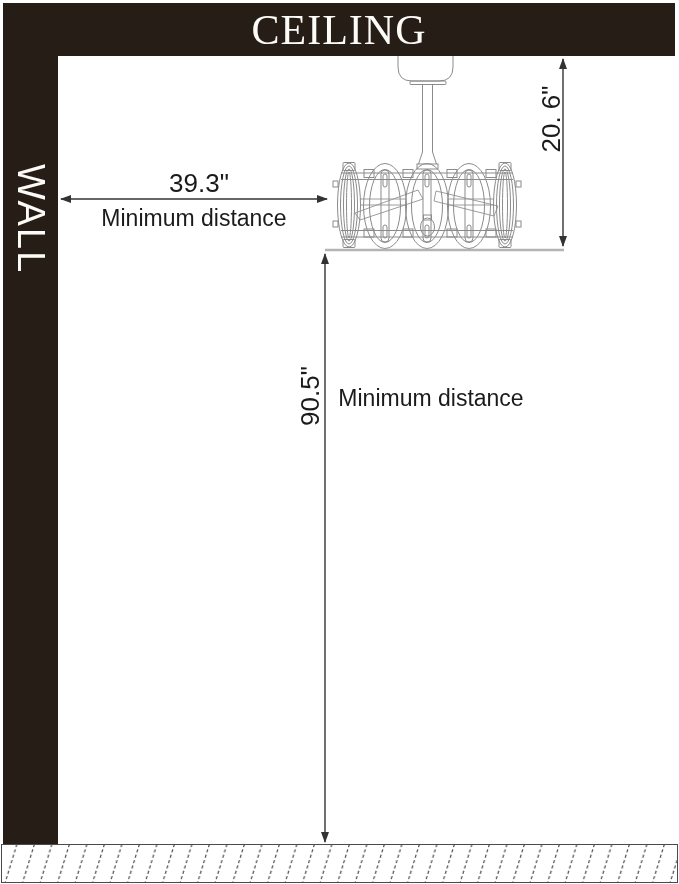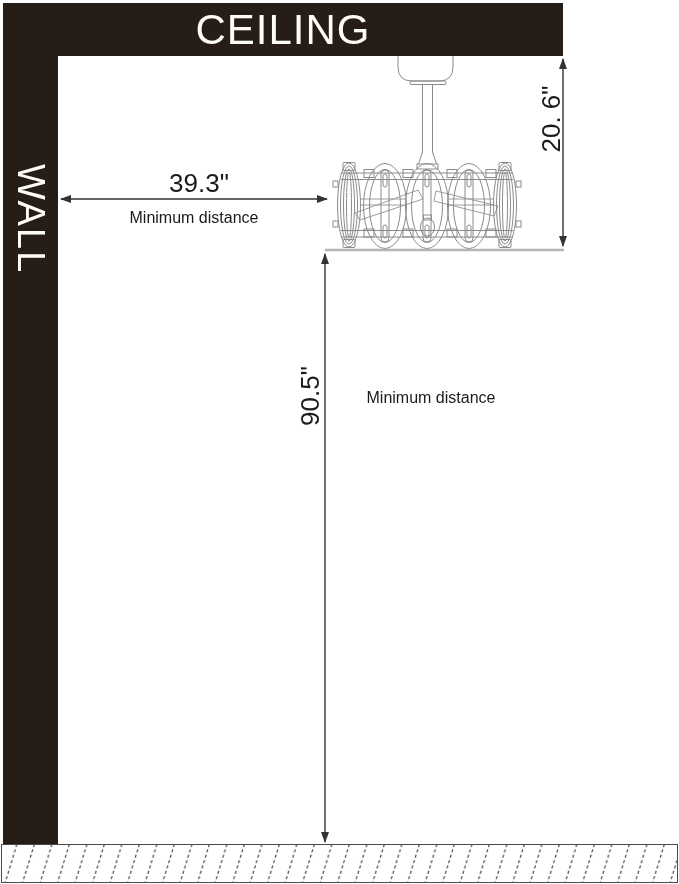--- a/index.html
+++ b/index.html
@@ -5,22 +5,22 @@
   * { margin:0; padding:0; box-sizing:border-box; }
   html,body { background:#ffffff; }
   body {
     width:679px; height:884px; position:relative; overflow:hidden;
     font-family:"Liberation Sans", sans-serif; color:#1b1b1b;
   }
   .scene { position:absolute; inset:0; }
 
   
   .ceiling {
-    position:absolute; left:3px; top:3px; width:560px; height:53px;
-    background:#271d17; display:flex; align-items:center; justify-content:center;
+    position:absolute; left:3px; top:3px; width:672px; height:53px;
+    background:#271d17; display:flex; align-items:center; justify-content:center;font-family:Liberation Serif, serif;
   }
   .ceiling-label {
     color:#fdfbf7; font-size:42px; font-weight:400; letter-spacing:1px; line-height:1;
   }
   .wall {
     position:absolute; left:3px; top:56px; width:55px; height:788px;
     background:#271d17; display:flex; justify-content:center;
   }
   .wall-label {
     writing-mode:vertical-rl; color:#fdfbf7; font-size:38px; font-weight:400;
@@ -29,21 +29,21 @@
 
   
   .fixture-svg  { position:absolute; left:330px; top:48px;  width:200px; height:206px; }
   .dims-svg     { position:absolute; left:0;     top:0;     width:679px; height:884px; }
   .floor-svg    { position:absolute; left:1px;   top:844px; width:677px; height:39px; }
 
   
   .lbl {
     position:absolute; white-space:nowrap;
     transform:translate(-50%,-50%);
-    font-size:16px; color:#1b1b1b; line-height:1;
+    font-size:23px; color:#1b1b1b; line-height:1;
   }
   .lbl.value { font-size:26px; }
   .lbl.rot   { transform:translate(-50%,-50%) rotate(-90deg); }
 
   .lbl-drop-value  { left:551px; top:119px; }
   .lbl-wall-value  { left:199px; top:183px; }
   .lbl-wall-text   { left:194px; top:218px; }
   .lbl-floor-value { left:310px; top:396px; }
   .lbl-floor-text  { left:431px; top:398px; }
 </style>

